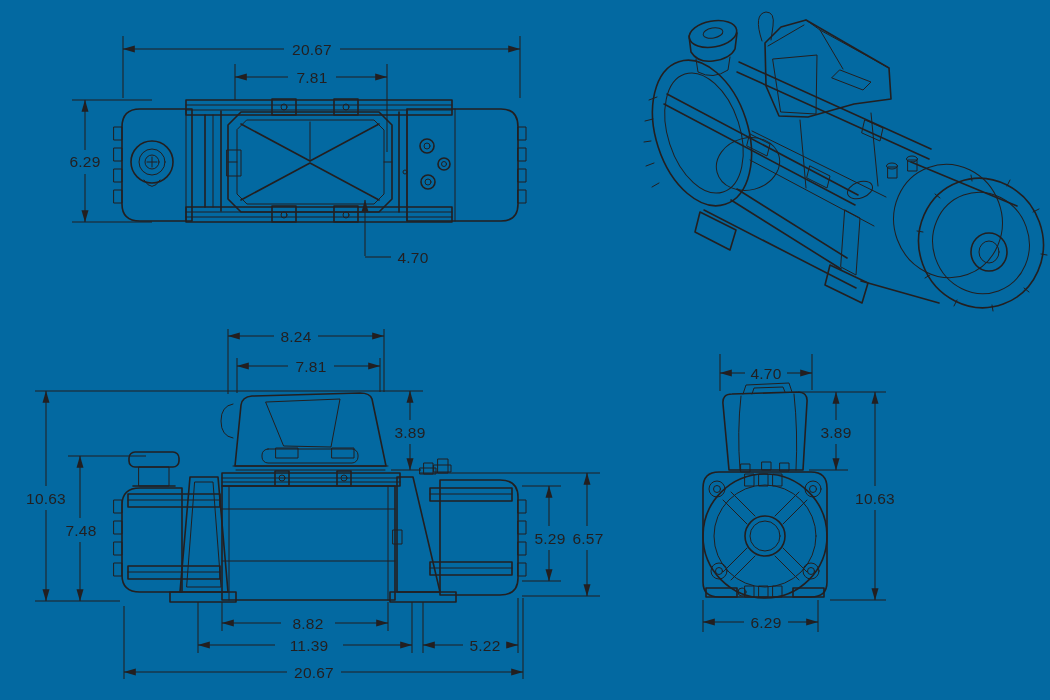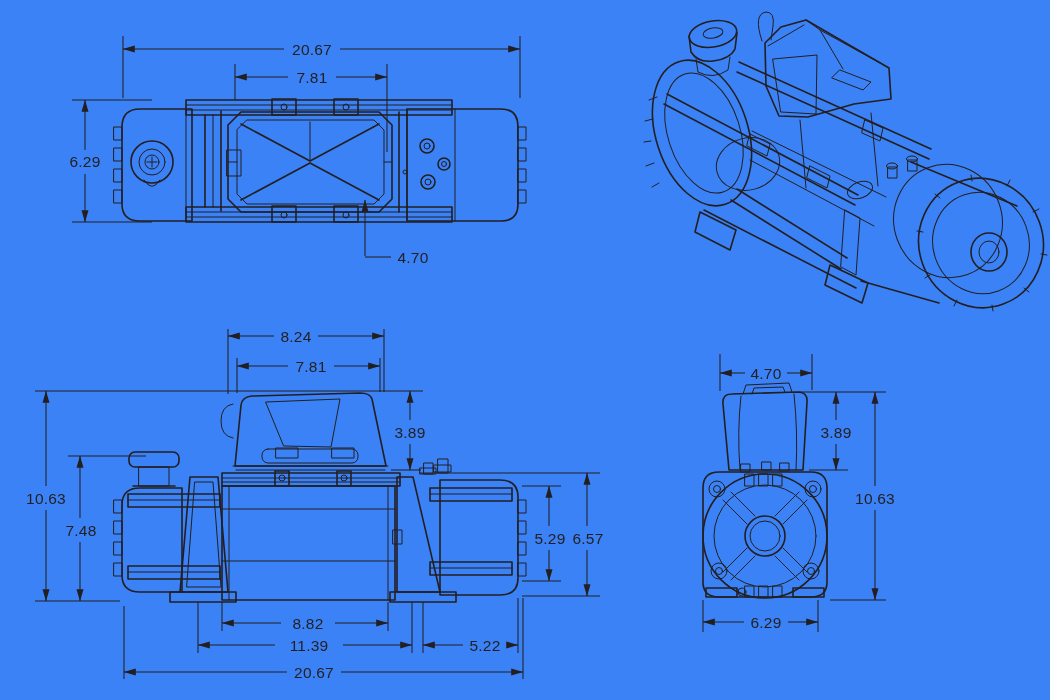--- a/index.html
+++ b/index.html
@@ -1,16 +1,16 @@
 <!DOCTYPE html>
 <html><head>
 <meta charset="utf-8">
 <style>
   html,body{margin:0;padding:0;background:#ffffff;}
-  .sheet{position:relative;width:1050px;height:700px;background:#3b82f6;overflow:hidden;
+  .sheet{position:relative;width:1050px;height:700px;background:#0369a1;overflow:hidden;
          font-family:"Liberation Sans",sans-serif;}
   svg{display:block;}
   g.part *{fill:none;stroke:#231f20;stroke-width:1.6;stroke-linejoin:round;stroke-linecap:round;}
   g.part .t{stroke-width:1.0;}
   g.dim *{fill:none;stroke:#231f20;stroke-width:1.05;stroke-linecap:butt;}
   svg g.dim text, svg text.lbl{fill:#231f20;stroke:none;font-family:"Liberation Sans",sans-serif;
        font-size:15.5px;text-anchor:middle;letter-spacing:.2px;}
 </style>
 </head>
 <body>

